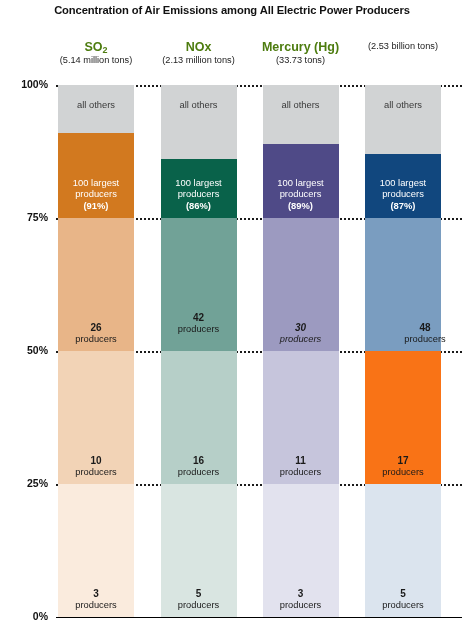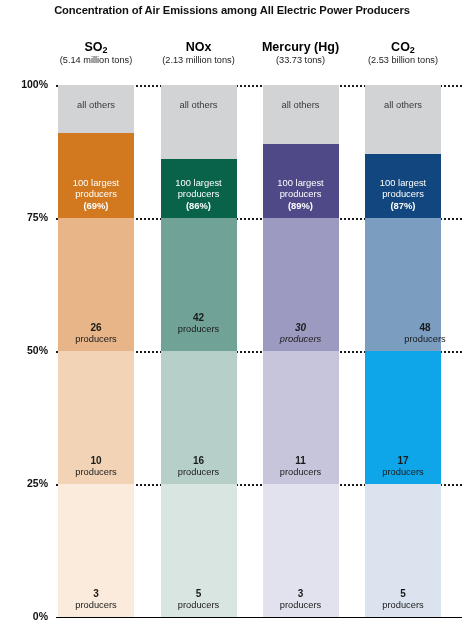--- a/index.html
+++ b/index.html
@@ -34,21 +34,21 @@
   .ytick{
     position:absolute;left:0;width:48px;text-align:right;
     font-size:10.5px;font-weight:bold;color:#111111;
   }
 
   
   .col-head{
     position:absolute;text-align:center;
   }
   .col-head .name{
-    font-size:12.5px;font-weight:bold;color:#000000;line-height:1.15;
+    font-size:12.5px;font-weight:bold;color:#4d7c0f;line-height:1.15;
     white-space:nowrap;
   }
   .col-head .name sub{font-size:9px;vertical-align:baseline;position:relative;top:2px;}
   .col-head .sub{
     font-size:9.2px;font-weight:normal;color:#222;margin-top:1px;white-space:nowrap;
   }
 
   
   .bar{position:absolute;}
   .seg{
@@ -95,21 +95,21 @@
         <div class="sub">(5.14 million tons)</div>
       </div>
       <div class="bar" style="left: 58px; top: 85px; width: 76px; height: 532px;">
         <div class="seg seg-top" style="top: 0px; height: 47.88px; background: rgb(209, 211, 212); align-items: flex-start;">
           <div class="seg-label" style="margin-top: 14px;">all others</div>
         </div>
         <div class="seg seg-hundred" style="top: 47.88px; height: 85.12px; background: rgb(210, 121, 31); align-items: flex-end;">
           <div class="seg-label" style="margin-bottom: 6px;">
             <span class="l1">100 largest</span>
             <span class="l2">producers</span>
-            <span class="l3">(69%)</span>
+            <span class="l3">(91%)</span>
           </div>
         </div>
         <div class="seg" style="top: 133px; height: 133px; background: rgb(232, 181, 136); align-items: flex-end;">
           <div class="seg-label" style="margin-bottom: 6px;">
             <span class="num">26</span>
             <span class="unit">producers</span>
           </div>
         </div>
         <div class="seg" style="top: 266px; height: 133px; background: rgb(242, 211, 182); align-items: flex-end;">
           <div class="seg-label" style="margin-bottom: 6px;">
@@ -186,41 +186,40 @@
           </div>
         </div>
         <div class="seg" style="top: 399px; height: 133px; background: rgb(226, 226, 238); align-items: flex-end;">
           <div class="seg-label" style="margin-bottom: 6px;">
             <span class="num">3</span>
             <span class="unit">producers</span>
           </div>
         </div>
       </div>
       <div class="col-head" style="left: 347px; top: 40px; width: 112px;">
-        <div class="name">CO<sub>2</sub></div>
         <div class="sub">(2.53 billion tons)</div>
       </div>
       <div class="bar" style="left: 365px; top: 85px; width: 76px; height: 532px;">
         <div class="seg seg-top" style="top: 0px; height: 69.16px; background: rgb(209, 211, 212); align-items: flex-start;">
           <div class="seg-label" style="margin-top: 14px;">all others</div>
         </div>
         <div class="seg seg-hundred" style="top: 69.16px; height: 63.84px; background: rgb(17, 71, 126); align-items: flex-end;">
           <div class="seg-label" style="margin-bottom: 6px;">
             <span class="l1">100 largest</span>
             <span class="l2">producers</span>
             <span class="l3">(87%)</span>
           </div>
         </div>
         <div class="seg" style="top: 133px; height: 133px; background: rgb(122, 157, 192); align-items: flex-end; padding-left: 44px;">
           <div class="seg-label" style="margin-bottom: 6px;">
             <span class="num">48</span>
             <span class="unit">producers</span>
           </div>
         </div>
-        <div class="seg" style="top: 266px; height: 133px; background: #0ea5e9; align-items: flex-end;">
+        <div class="seg" style="top: 266px; height: 133px; background: #f97316; align-items: flex-end;">
           <div class="seg-label" style="margin-bottom: 6px;">
             <span class="num">17</span>
             <span class="unit">producers</span>
           </div>
         </div>
         <div class="seg" style="top: 399px; height: 133px; background: rgb(219, 228, 238); align-items: flex-end;">
           <div class="seg-label" style="margin-bottom: 6px;">
             <span class="num">5</span>
             <span class="unit">producers</span>
           </div>

